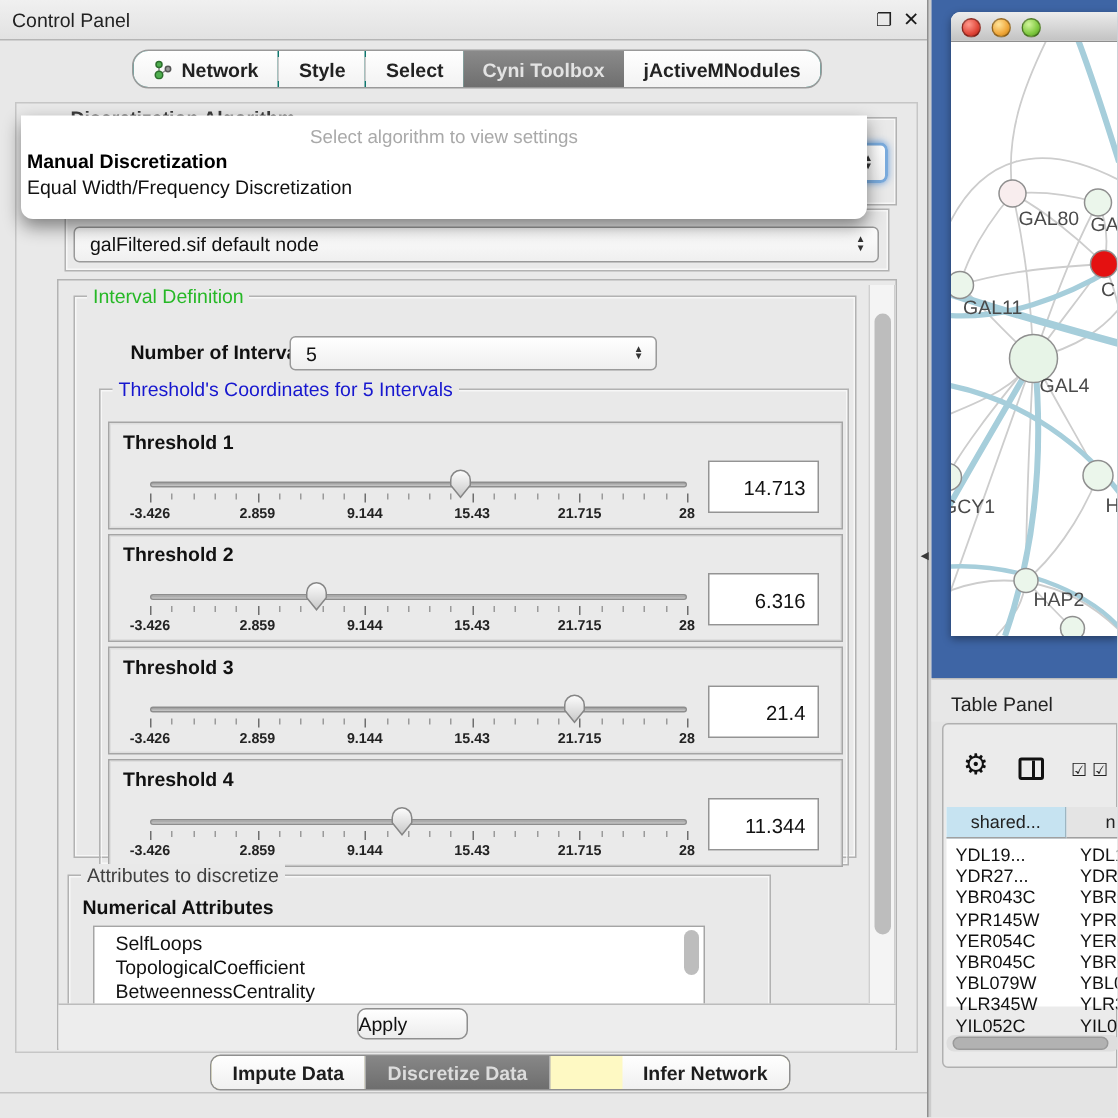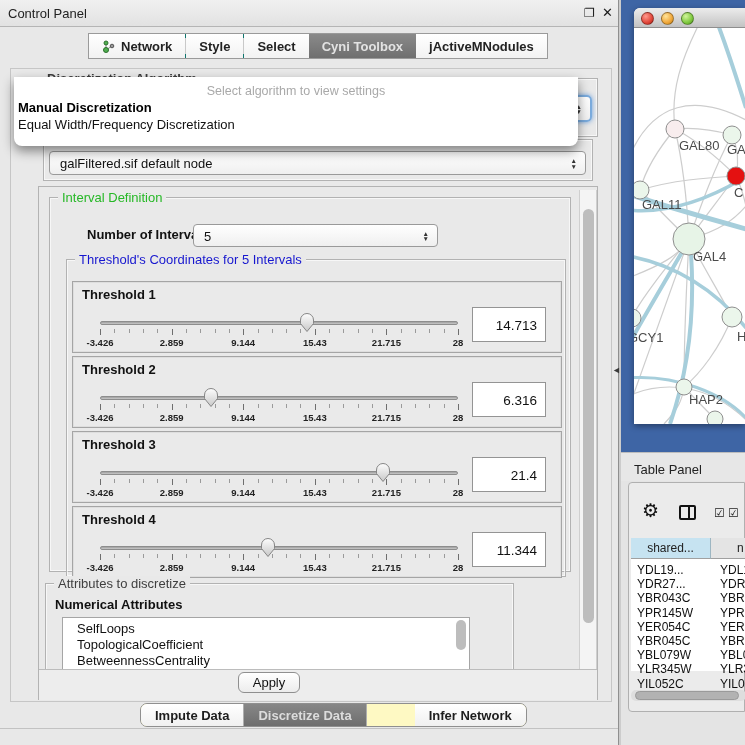--- a/index.html
+++ b/index.html
@@ -7,21 +7,21 @@
   body{font-family:"Liberation Sans","DejaVu Sans",sans-serif;color:#1c1c1c;}
   #root{position:relative;width:745px;height:745px;overflow:hidden;background:#e8e8e8;}
   .abs{position:absolute;}
 
   
   #titlebar{left:0;top:0;width:618px;height:27px;background:linear-gradient(#f0f0f0,#e2e2e2);border-bottom:1px solid #b5b5b5;}
   #cp-title{left:8px;top:6px;font-size:13px;color:#222;}
   #float-icon{left:584px;top:6px;font-size:12px;font-weight:700;color:#222;}
   #close-icon{left:602px;top:5px;font-size:13px;font-weight:900;color:#1a1a1a;}
 
-  #top-tabs{left:88px;top:33px;height:26px;display:flex;background:#0f766e;border:1px solid #9a9a9a;border-radius:0;overflow:hidden;}
+  #top-tabs{left:88px;top:33px;height:26px;display:flex;background:#0f766e;border:1px solid #9a9a9a;border-radius:11px;overflow:hidden;}
   .ttab{display:flex;align-items:center;padding:0 13px;font-size:13px;font-weight:600;color:#222;background:linear-gradient(#ffffff,#f2f2f2);white-space:nowrap;}
   .ttab.sel{background:linear-gradient(#8a8a8a,#6f6f6f);color:#e3e3e3;}
   .tsep{width:1px;background:#c9c9c9;margin:4px 0;}
   .ticon{margin-right:6px;display:inline-flex;}
 
   #main-panel{left:10px;top:68px;width:602px;height:634px;background:#e9e9e9;border:1px solid #c6c6c6;}
 
   .group{border:1px solid #b2b2b2;box-shadow:inset 0 0 0 1px rgba(255,255,255,.65);}
   .gtitle{position:absolute;top:-8px;left:8px;background:#e9e9e9;padding:0 4px;font-size:13px;white-space:nowrap;}
 
@@ -62,21 +62,21 @@
 
   #attr-group{left:2px;top:393px;width:469px;height:96px;}
   #attr-title{color:#404040;}
   #attr-label{left:9px;top:13px;font-size:13px;font-weight:700;color:#111;}
   #attr-list{left:16px;top:33px;width:408px;height:70px;background:#fff;border:1px solid #a5a5a5;overflow:hidden;}
   .attr-item{position:absolute;left:14px;font-size:13px;color:#111;height:16px;}
   #attr-vsb{position:absolute;right:3px;top:2px;width:10px;height:30px;background:#bdbdbd;border-radius:5px;}
 
   #apply-sep{left:0;top:482px;width:558px;height:1px;background:#bcbcbc;}
   #apply-strip{left:0;top:483px;width:558px;height:30px;background:#ededed;}
-  #apply-btn{left:199px;top:485px;width:62px;height:21px;background:linear-gradient(#ffffff,#ececec);border:1px solid #8f8f8f;border-radius:6px;font-size:13px;color:#111;text-align:center;line-height:19px;}
+  #apply-btn{left:199px;top:485px;width:74px;height:21px;background:linear-gradient(#ffffff,#ececec);border:1px solid #8f8f8f;border-radius:6px;font-size:13px;color:#111;text-align:left;line-height:19px;}
 
   #v-scrollbar{left:540px;top:3px;width:18px;height:479px;background:#f4f4f4;border-left:1px solid #cfcfcf;border-right:1px solid #cfcfcf;}
   #v-thumb{position:absolute;left:3px;top:19px;width:11px;height:414px;background:#bdbdbd;border-radius:6px;}
 
   #bottom-tabs{left:140px;top:703px;height:24px;display:flex;background:#fef9c3;border:1px solid #8f8f8f;border-radius:7px;overflow:hidden;text-align:right;}
   .btab{display:flex;align-items:center;padding:0 14px;font-size:13px;font-weight:600;color:#1d1d1d;background:linear-gradient(#ffffff,#f0f0f0);border-right:1px solid #aeaeae;}
   .btab:last-child{border-right:none;margin-left:48px;}
   .btab.sel{background:linear-gradient(#878787,#6e6e6e);color:#dcdcdc;}
   #below-tabs-line{left:0;top:728px;width:618px;height:1px;background:#c2c2c2;}
 

